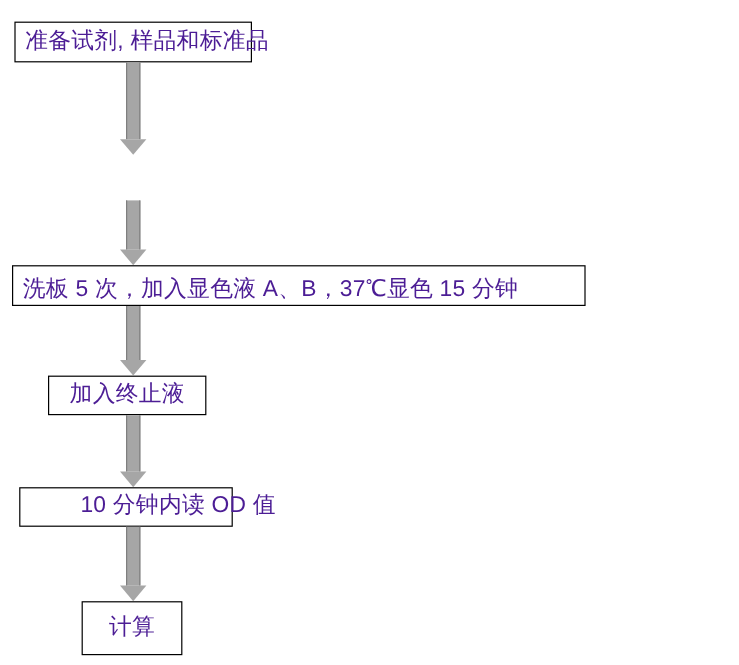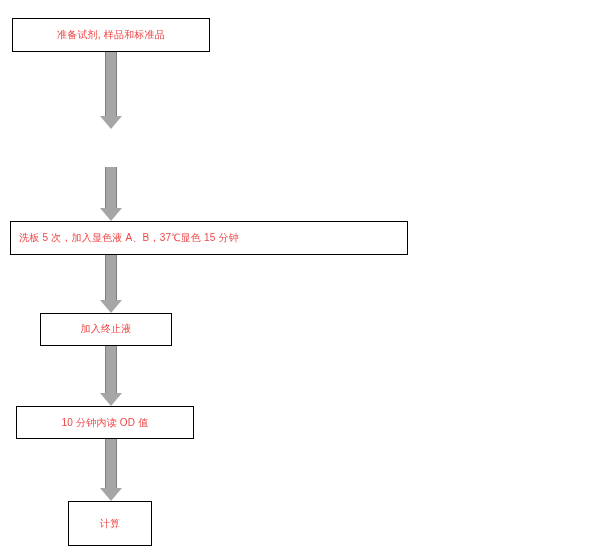--- a/index.html
+++ b/index.html
@@ -17,22 +17,22 @@
   #flowchart {
     position: relative;
     width: 616px;
     height: 554px;
   }
   .node {
     position: absolute;
     box-sizing: border-box;
     border: 1px solid #000000;
     background: #ffffff;
-    color: #ef4444;
-    font-size: 10px;
+    color: #4c1d95;
+    font-size: 19px;
     line-height: 1.2;
     display: flex;
     align-items: center;
     white-space: nowrap;
     letter-spacing: 0.2px;
   }
   .node .txt {
     padding: 0 8px;
   }
   .node.center .txt {
@@ -76,39 +76,39 @@
     <div class="shaft" style="height:64px;"></div>
     <div class="head" style="top:64px;"></div>
   </div>
 
 
   <div class="arrow" style="left:100px; top:167px; height:54px;">
     <div class="shaft" style="height:41px;"></div>
     <div class="head" style="top:41px;"></div>
   </div>
 
-  <div class="node" style="left:10px; top:221px; width:398px; height:34px;">
+  <div class="node" style="left:10px; top:221px; width:478px; height:34px;align-items:flex-end;">
     <span class="txt">洗板 5 次，加入显色液 A、B，37℃显色 15 分钟</span>
   </div>
 
   <div class="arrow" style="left:100px; top:255px; height:58px;">
     <div class="shaft" style="height:45px;"></div>
     <div class="head" style="top:45px;"></div>
   </div>
 
   <div class="node center" style="left:40px; top:313px; width:132px; height:33px;font-family:Liberation Mono, monospace;">
     <span class="txt">加入终止液</span>
   </div>
 
   <div class="arrow" style="left:100px; top:346px; height:60px;">
     <div class="shaft" style="height:47px;"></div>
     <div class="head" style="top:47px;"></div>
   </div>
 
-  <div class="node center" style="left:16px; top:406px; width:178px; height:33px;">
+  <div class="node center" style="left:16px; top:406px; width:178px; height:33px;padding-left:42px;">
     <span class="txt">10 分钟内读 OD 值</span>
   </div>
 
   <div class="arrow" style="left:100px; top:439px; height:62px;">
     <div class="shaft" style="height:49px;"></div>
     <div class="head" style="top:49px;"></div>
   </div>
 
   <div class="node center" style="left:68px; top:501px; width:84px; height:45px;">
     <span class="txt">计算</span>

